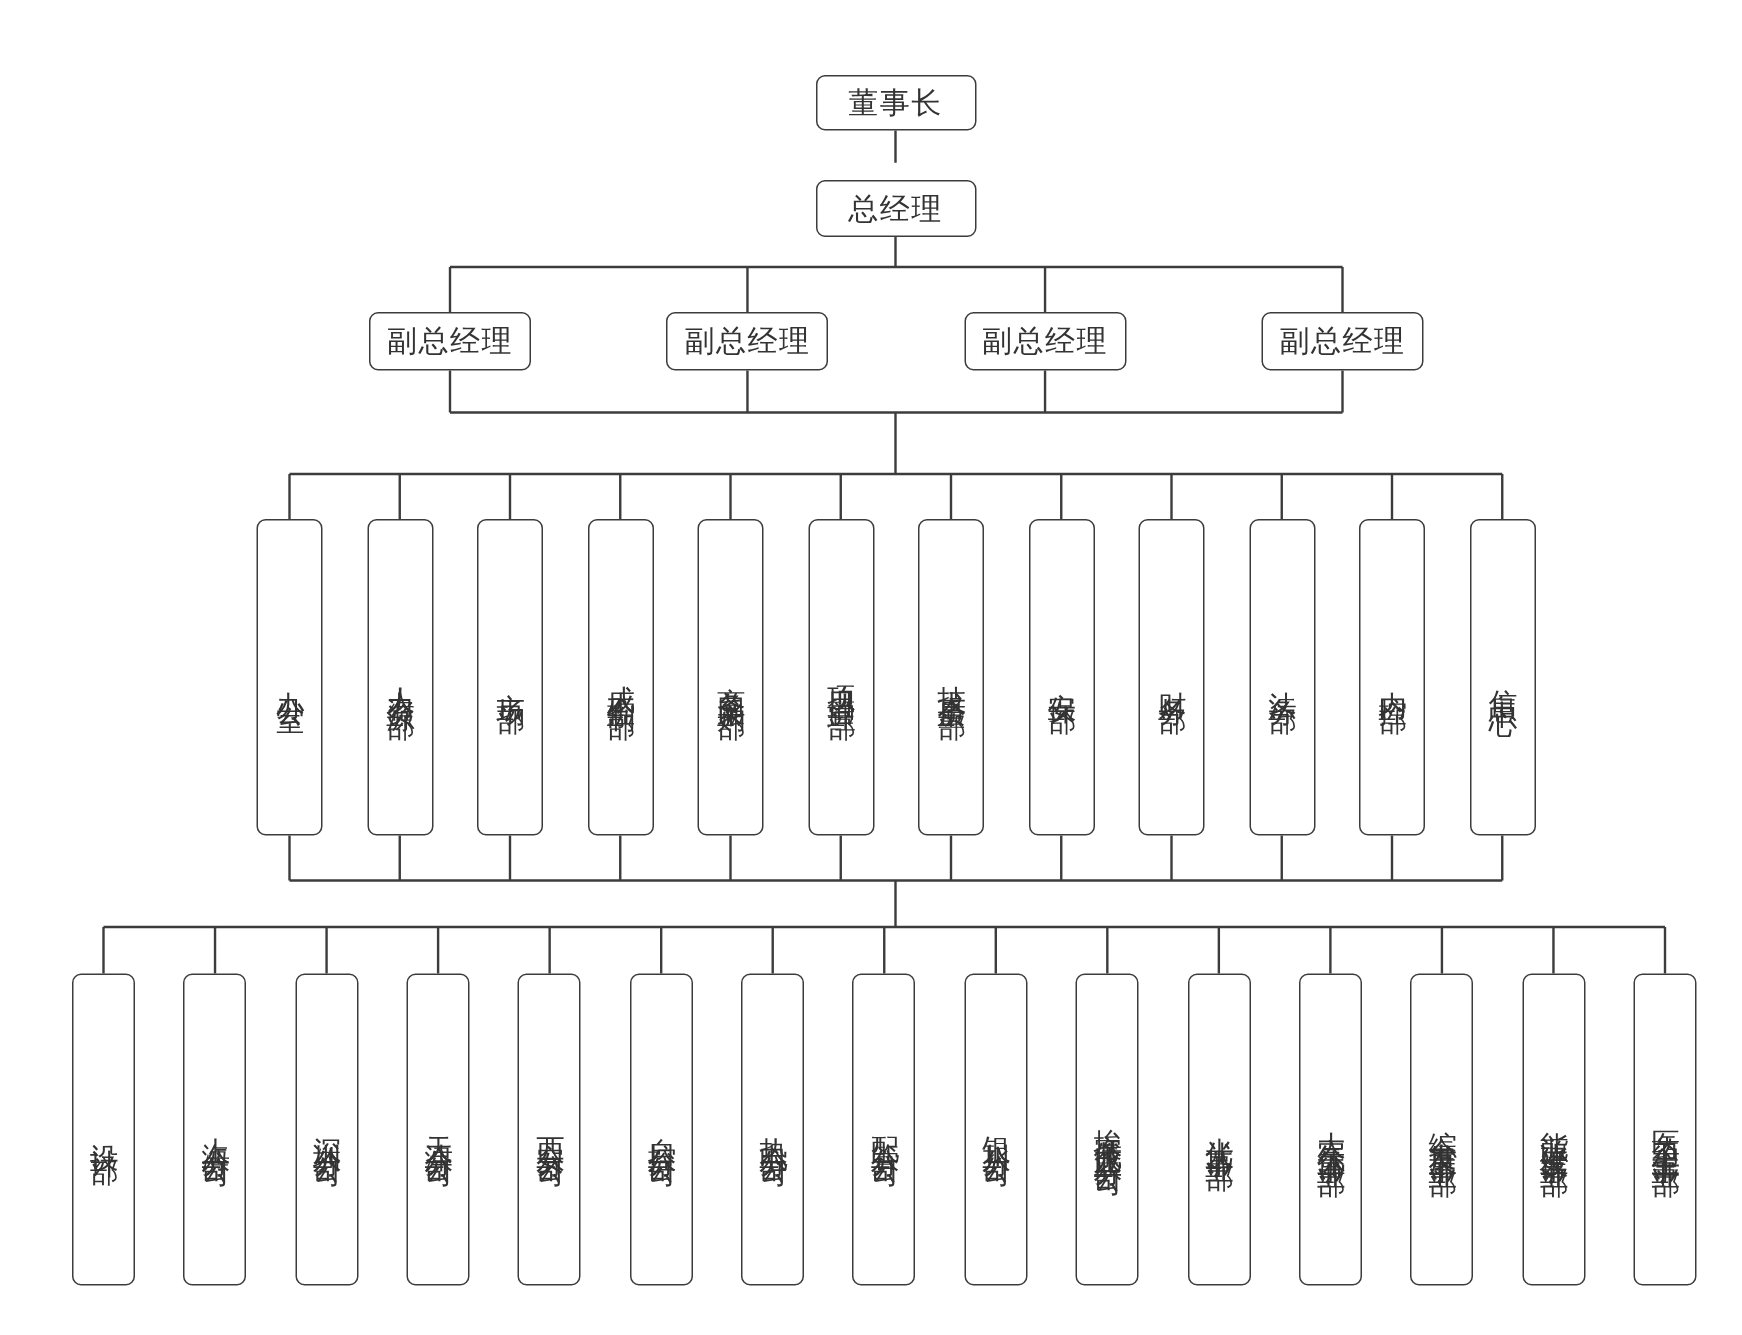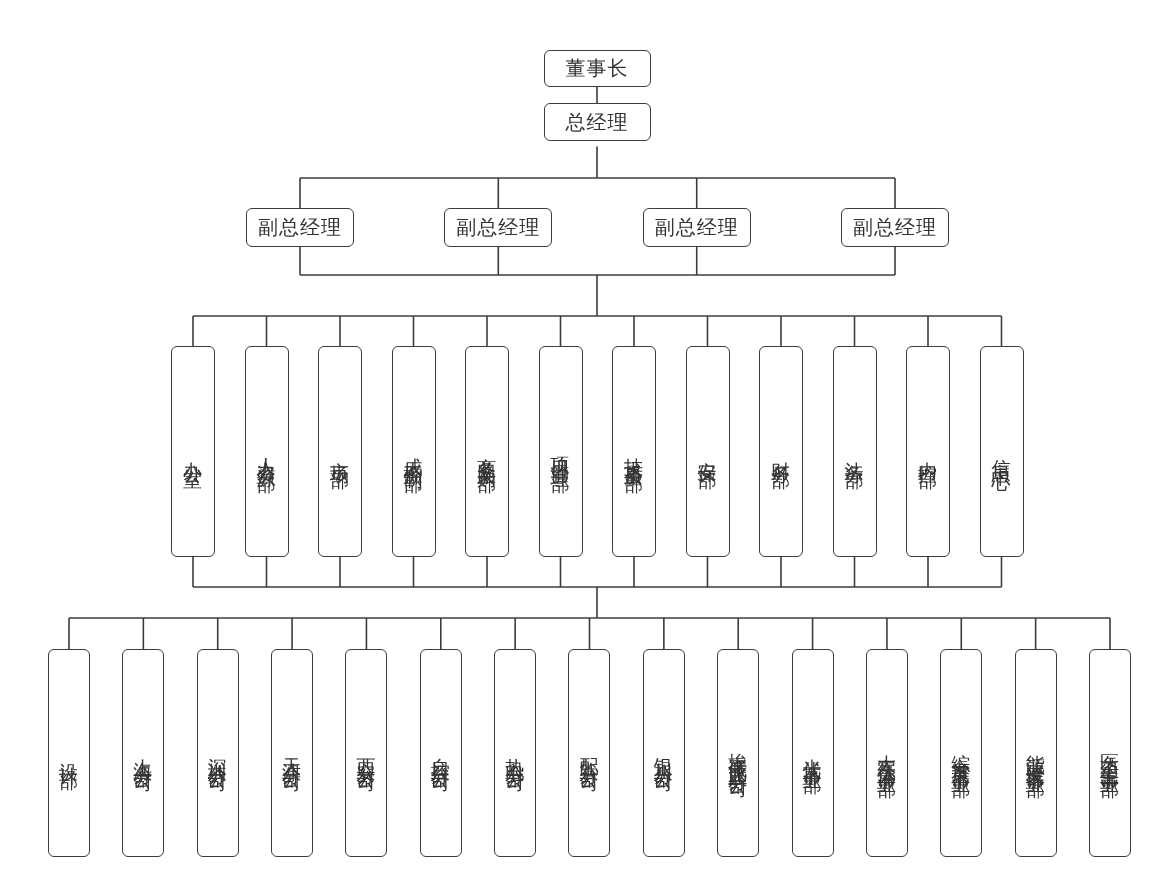--- a/index.html
+++ b/index.html
@@ -102,21 +102,21 @@
       <line x1="589.499" y1="618" x2="589.499" y2="649" stroke="#3c3c3c" stroke-width="1.6"></line>
       <line x1="663.856" y1="618" x2="663.856" y2="649" stroke="#3c3c3c" stroke-width="1.6"></line>
       <line x1="738.213" y1="618" x2="738.213" y2="649" stroke="#3c3c3c" stroke-width="1.6"></line>
       <line x1="812.5699999999999" y1="618" x2="812.5699999999999" y2="649" stroke="#3c3c3c" stroke-width="1.6"></line>
       <line x1="886.927" y1="618" x2="886.927" y2="649" stroke="#3c3c3c" stroke-width="1.6"></line>
       <line x1="961.284" y1="618" x2="961.284" y2="649" stroke="#3c3c3c" stroke-width="1.6"></line>
       <line x1="1035.641" y1="618" x2="1035.641" y2="649" stroke="#3c3c3c" stroke-width="1.6"></line>
       <line x1="1109.998" y1="618" x2="1109.998" y2="649" stroke="#3c3c3c" stroke-width="1.6"></line>
     </svg>
 <div class="node horizontal" style="left: 543.5px; top: 50px; width: 107px; height: 37px;">董事长</div>
-    <div class="node horizontal" style="left: 543.5px; top: 103px; width: 107px; height: 38px;">总经理</div>
+    <div class="node horizontal" style="left: 543.5px; top: 120px; width: 107px; height: 38px;">总经理</div>
     <div class="node horizontal" style="left: 246px; top: 208px; width: 108px; height: 39px;">副总经理</div>
     <div class="node horizontal" style="left: 444.3px; top: 208px; width: 108px; height: 39px;">副总经理</div>
     <div class="node horizontal" style="left: 642.7px; top: 208px; width: 108px; height: 39px;">副总经理</div>
     <div class="node horizontal" style="left: 841px; top: 208px; width: 108px; height: 39px;">副总经理</div>
     <div class="node vertical" style="left: 171px; top: 346px; width: 44px; height: 211px;">办公室</div>
     <div class="node vertical" style="left: 244.5px; top: 346px; width: 44px; height: 211px;">人力资源部</div>
     <div class="node vertical" style="left: 318px; top: 346px; width: 44px; height: 211px;">市场部</div>
     <div class="node vertical" style="left: 391.5px; top: 346px; width: 44px; height: 211px;">成本控制部</div>
     <div class="node vertical" style="left: 465px; top: 346px; width: 44px; height: 211px;">商务采购部</div>
     <div class="node vertical" style="left: 538.5px; top: 346px; width: 44px; height: 211px;">项目管理部</div>

